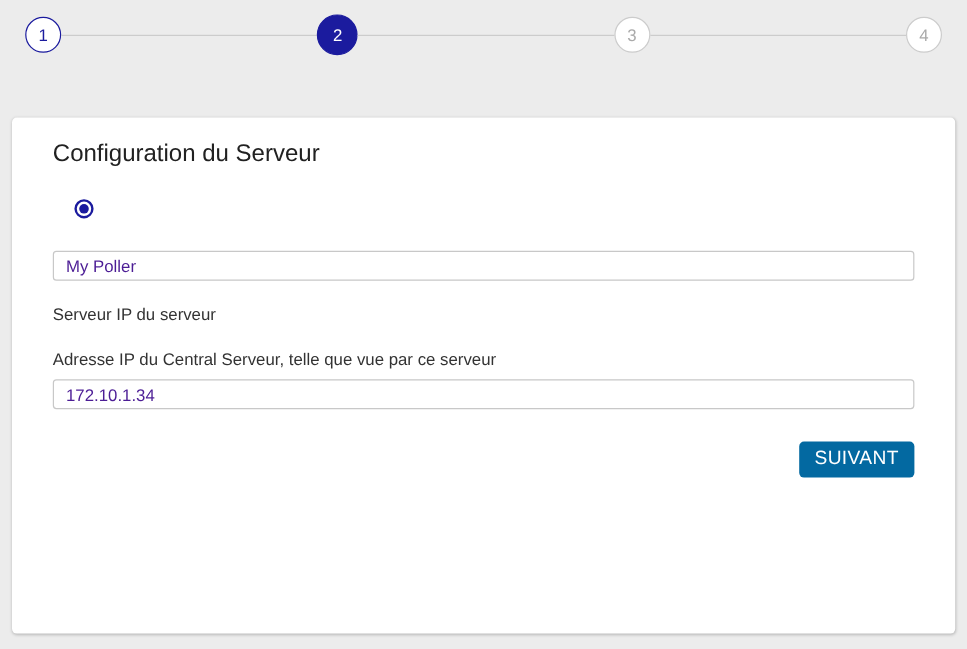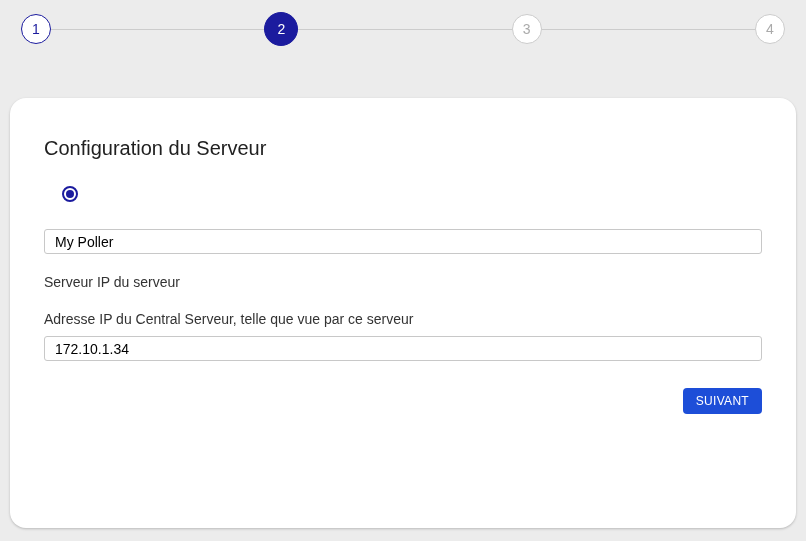--- a/index.html
+++ b/index.html
@@ -44,23 +44,23 @@
     flex: 1 1 auto;
     height: 0;
     border-top: 1px solid #cccccc;
   }
 
   
   .card {
     margin: 52px 10px 13px 10px;
     height: 430px;
     background: #ffffff;
-    border-radius: 16px;
+    border-radius: 4px;
     box-shadow: 0 1px 3px rgba(0,0,0,0.15), 0 1px 2px rgba(0,0,0,0.08);
-    padding: 36px 34px;
+    padding: 16px 34px;
   }
   .card-title {
     font-size: 20px;
     font-weight: 400;
     color: #212121;
     line-height: 28px;
   }
 
   
   .radio-row {
@@ -102,39 +102,39 @@
   }
   .text-input {
     margin-top: 8px;
     width: 100%;
     height: 25px;
     border: 1px solid #c8c8c8;
     border-radius: 3px;
     padding: 1px 10px;
     font-family: "Liberation Sans", sans-serif;
     font-size: 14px;
-    color: #000000;
+    color: #4c1d95;
     background: #ffffff;
     outline: none;
     display: block;
   }
 
   
   .actions {
     margin-top: 27px;
     display: flex;
     justify-content: flex-end;
   }
   .next-btn {
-    background: #1d4ed8;
+    background: #0369a1;
     color: #ffffff;
     border: none;
     border-radius: 4px;
     font-family: "Liberation Sans", sans-serif;
-    font-size: 12px;
+    font-size: 16px;
     letter-spacing: 0.3px;
     padding: 6px 13px;
     cursor: pointer;
   }
 </style>
 </head>
 <body>
 
 <div class="stepper">
   <div class="step done">

